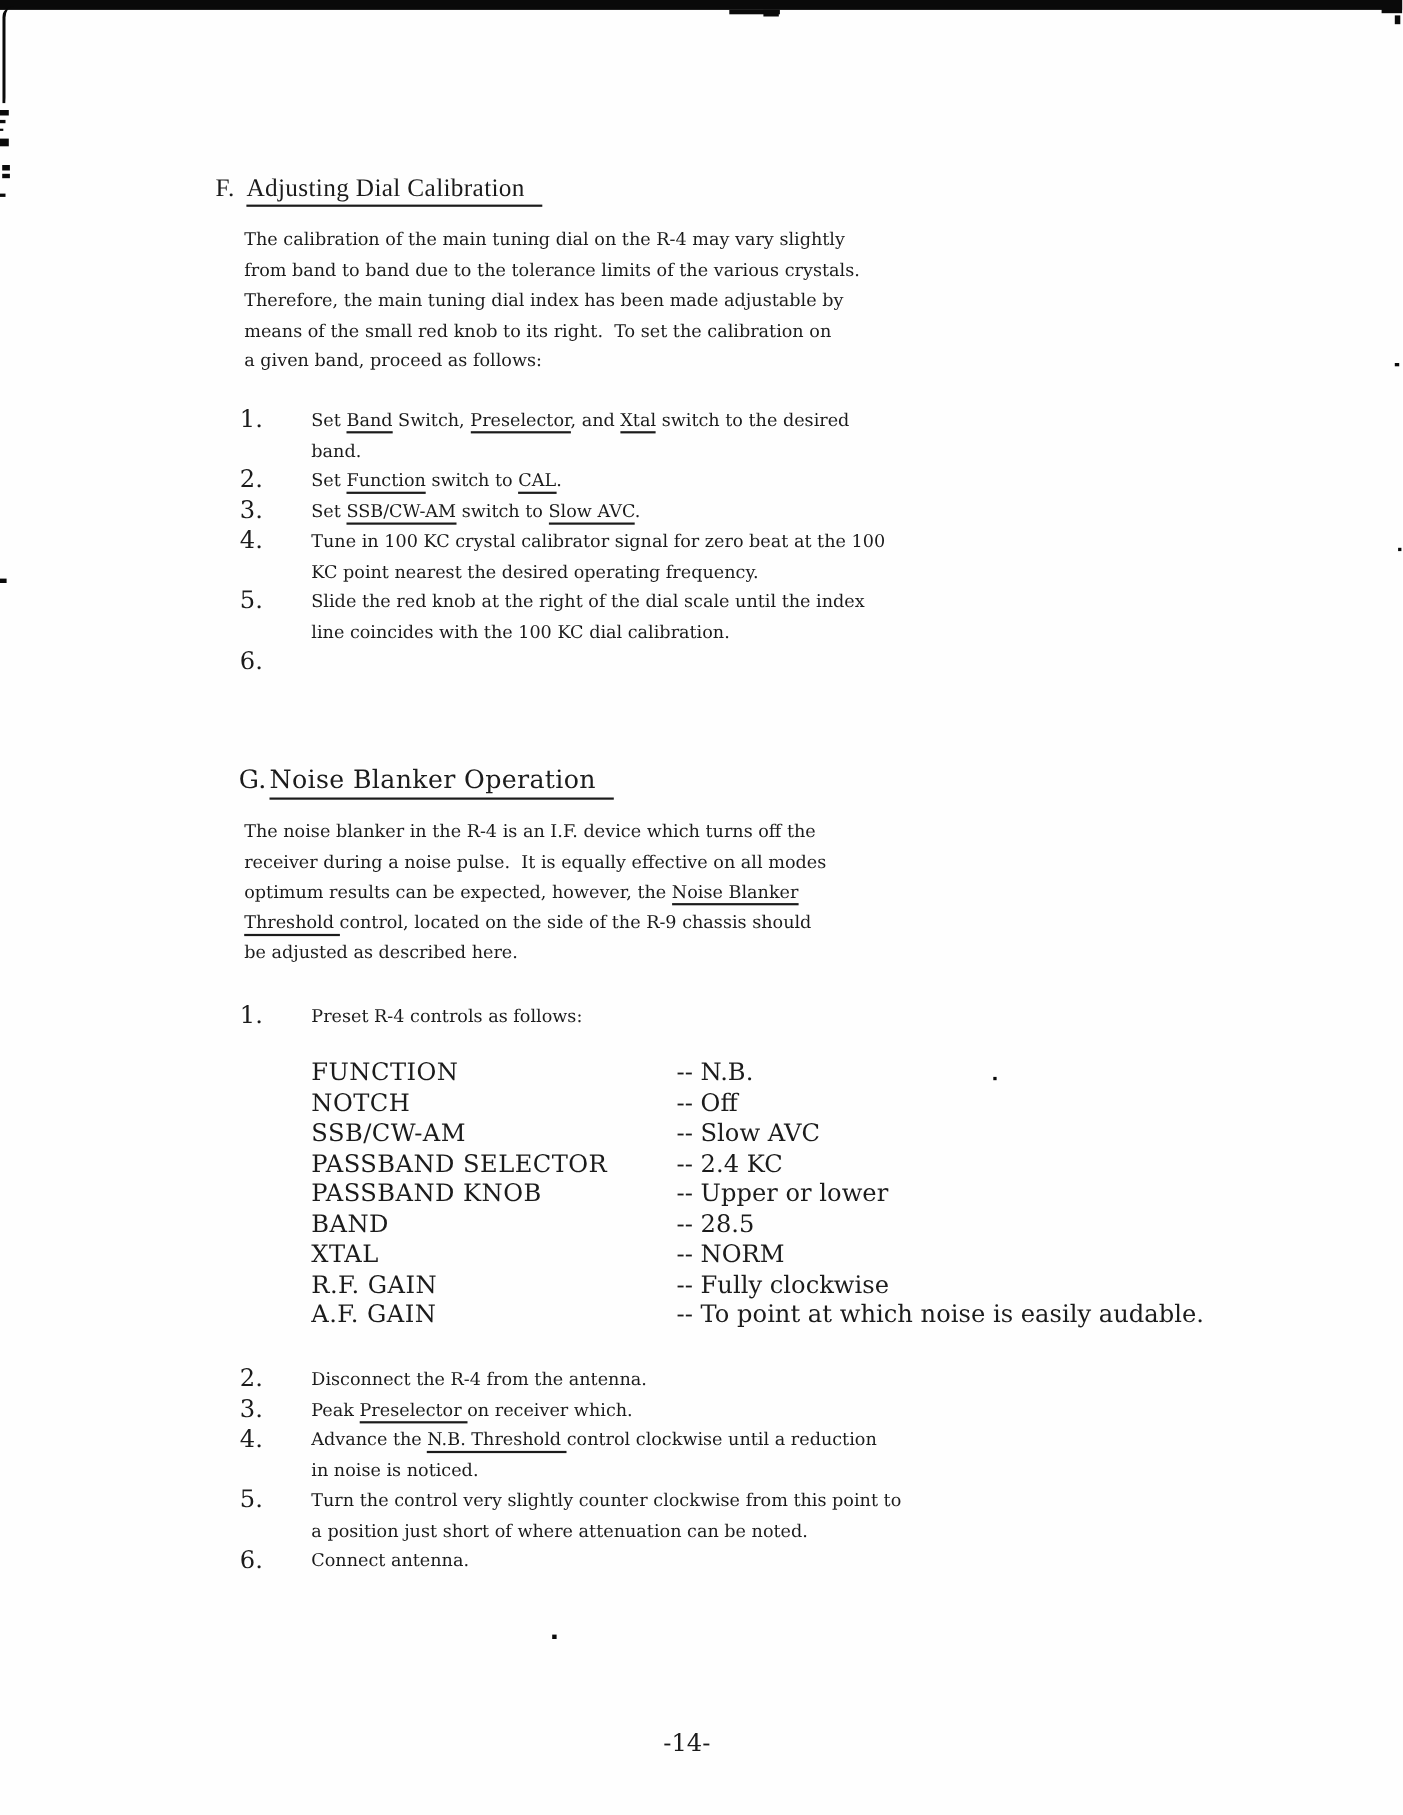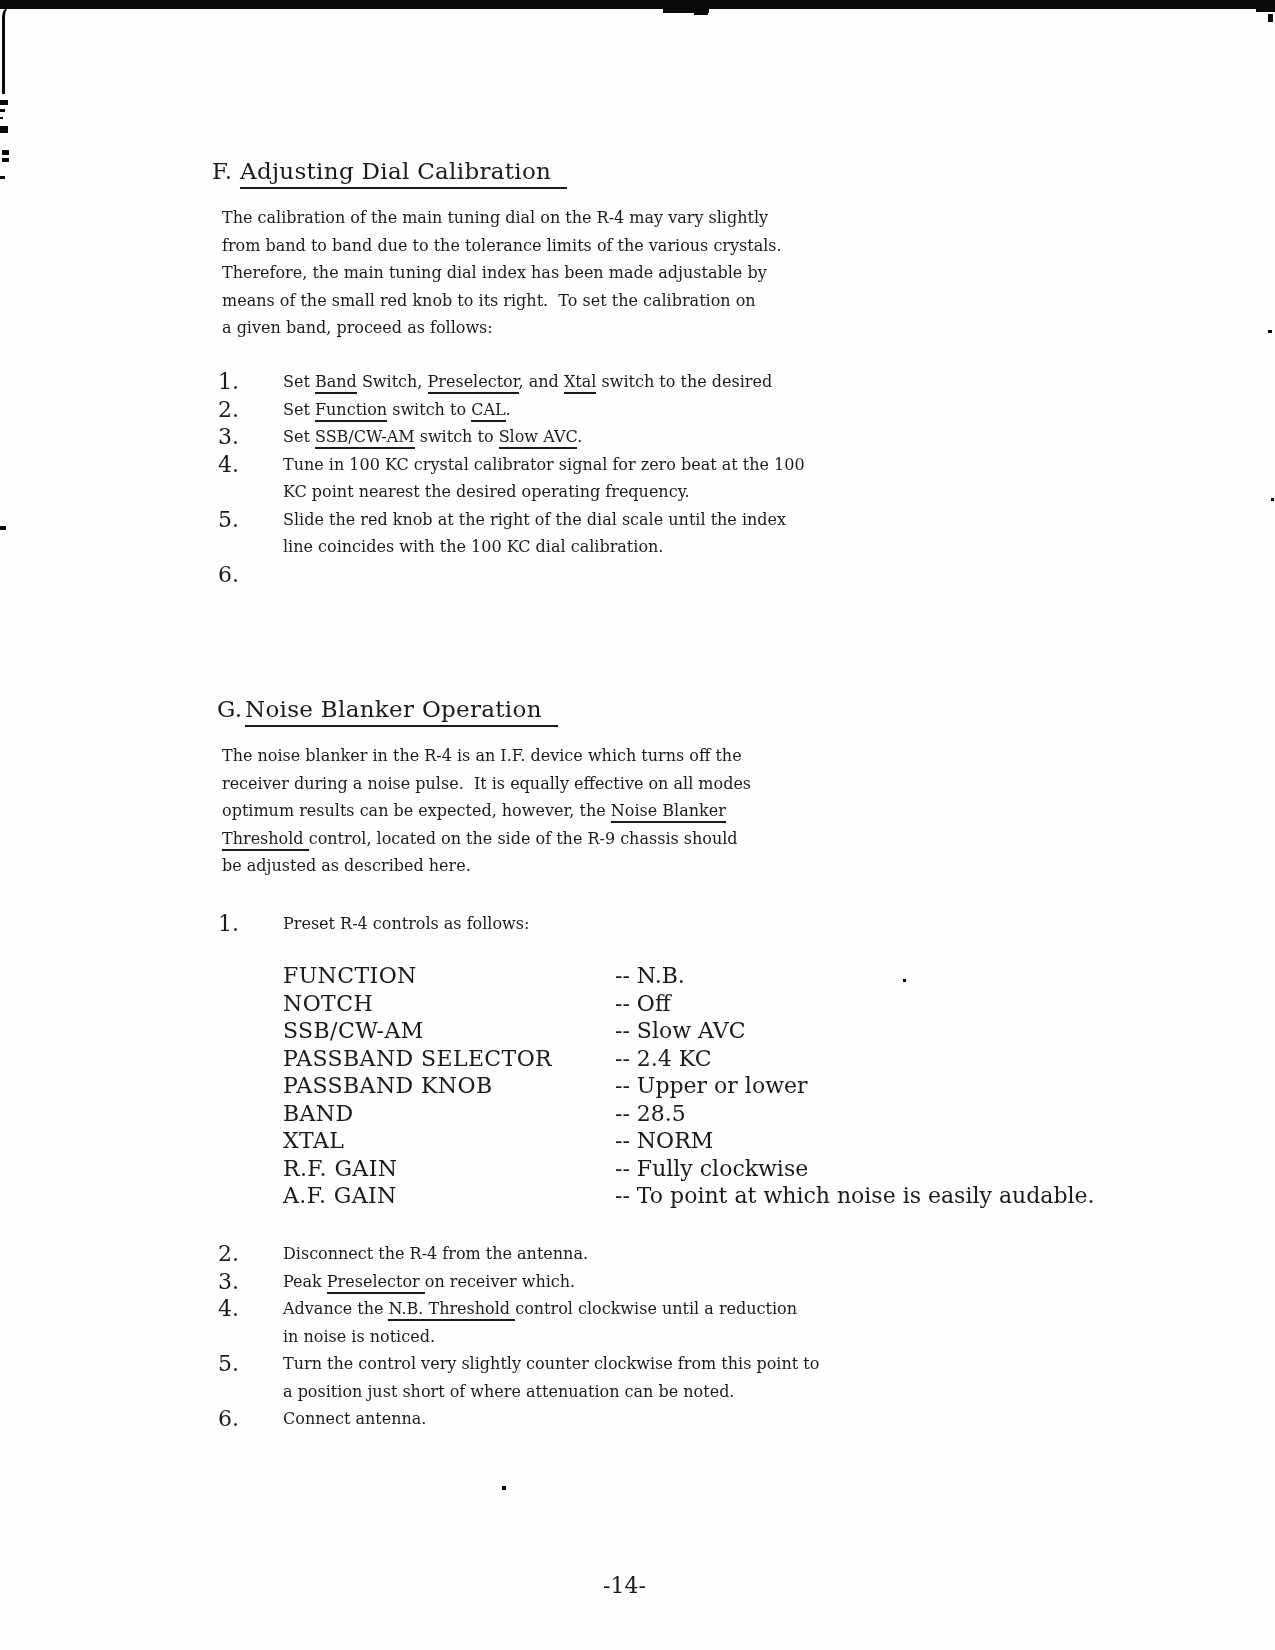--- a/index.html
+++ b/index.html
@@ -43,37 +43,38 @@
   <div class="art" style="left:0;top:126px;width:8px;height:7px;"></div>
   <div class="art" style="left:2px;top:150px;width:7px;height:5px;"></div>
   <div class="art" style="left:2px;top:158px;width:7px;height:4px;"></div>
   <div class="art" style="left:0;top:176px;width:5px;height:3px;"></div>
   <div class="art" style="left:0;top:526px;width:6px;height:4px;"></div>
   <div class="art" style="left:1268px;top:330px;width:4px;height:3px;"></div>
   <div class="art" style="left:1271px;top:498px;width:3px;height:3px;"></div>
   <div class="art" style="left:903px;top:979px;width:3px;height:3px;"></div>
   <div class="art" style="left:502px;top:1486px;width:4px;height:4px;"></div>
 
-  <div class="heading" style="left:212px;top:156px;">
+  <div class="heading" style="left:196px;top:156px;font-family:Liberation Serif, serif;">
     <span class="hl">F.</span><span class="ht">Adjusting Dial Calibration</span>
   </div>
 
   <div class="abs" style="left:222px;top:204px;">
     <div class="line">The calibration of the main tuning dial on the R-4 may vary slightly</div>
     <div class="line">from band to band due to the tolerance limits of the various crystals.</div>
     <div class="line">Therefore, the main tuning dial index has been made adjustable by</div>
     <div class="line">means of the small red knob to its right.  To set the calibration on</div>
     <div class="line">a given band, proceed as follows:</div>
   </div>
 
   <div class="abs" style="left:218px;top:368px;">
     <div class="step">
       <span class="num">1.</span>
       <div>
         <div class="line"><span>Set </span><span class="u">Band</span><span> Switch, </span><span class="u">Preselector</span><span>, and </span><span class="u">Xtal</span><span> switch to the desired</span></div>
+        <div class="line">band.</div>
       </div>
     </div>
     <div class="step">
       <span class="num">2.</span>
       <div>
         <div class="line"><span>Set </span><span class="u">Function</span><span> switch to </span><span class="u">CAL</span><span>.</span></div>
       </div>
     </div>
     <div class="step">
       <span class="num">3.</span>

